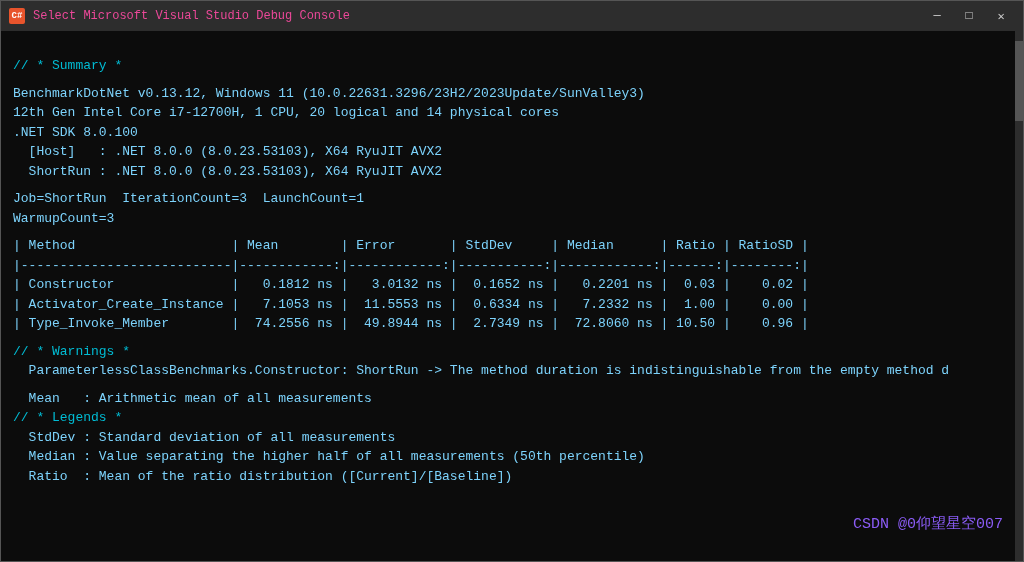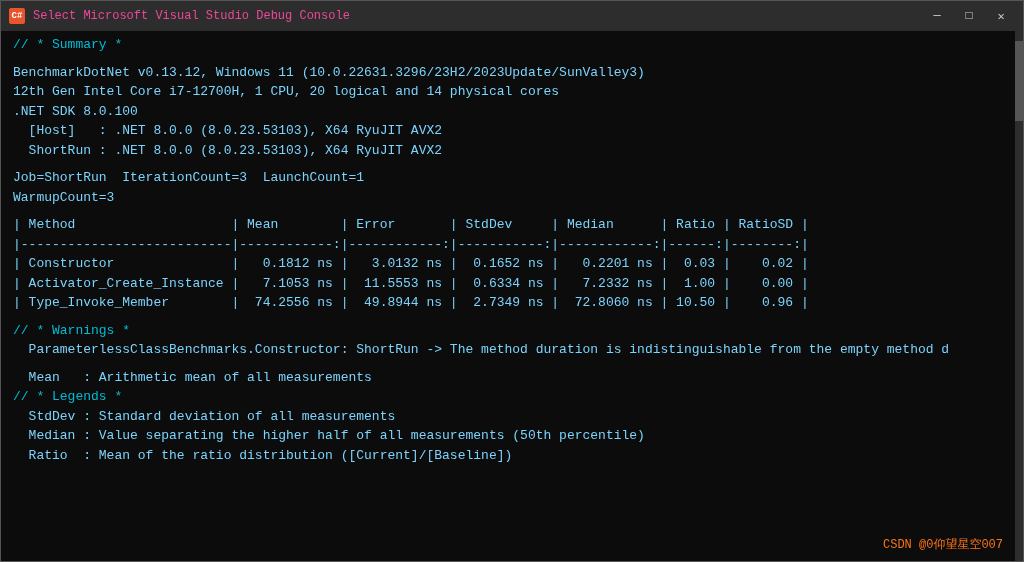--- a/index.html
+++ b/index.html
@@ -55,21 +55,21 @@
       align-items: center;
       justify-content: center;
       color: #cccccc;
       font-size: 12px;
       cursor: pointer;
       border-radius: 2px;
     }
     .console-content {
       background: #0c0c0c;
       flex: 1;
-      padding: 4px 12px;
+      padding: 25px 12px;
       overflow-y: auto;
       overflow-x: hidden;
       position: relative;
     }
     .scrollbar {
       position: absolute;
       right: 0;
       top: 0;
       width: 8px;
       height: 100%;
@@ -85,24 +85,24 @@
     .line {
       line-height: 1.5;
       white-space: pre;
       color: #cccccc;
     }
     .cyan { color: #00bcd4; }
     .yellow { color: #f0c040; }
     .white { color: #7dd3fc; }
     .watermark {
       position: absolute;
-      bottom: 8px;
+      bottom: 28px;
       right: 20px;
-      color: #f97316;
-      font-size: 12px;
+      color: #8b5cf6;
+      font-size: 15px;
     }
     .empty { height: 8px; }
   </style>
 </head>
 <body>
 
 <div class="window">
 
   <div class="titlebar">
     <div class="titlebar-icon">

